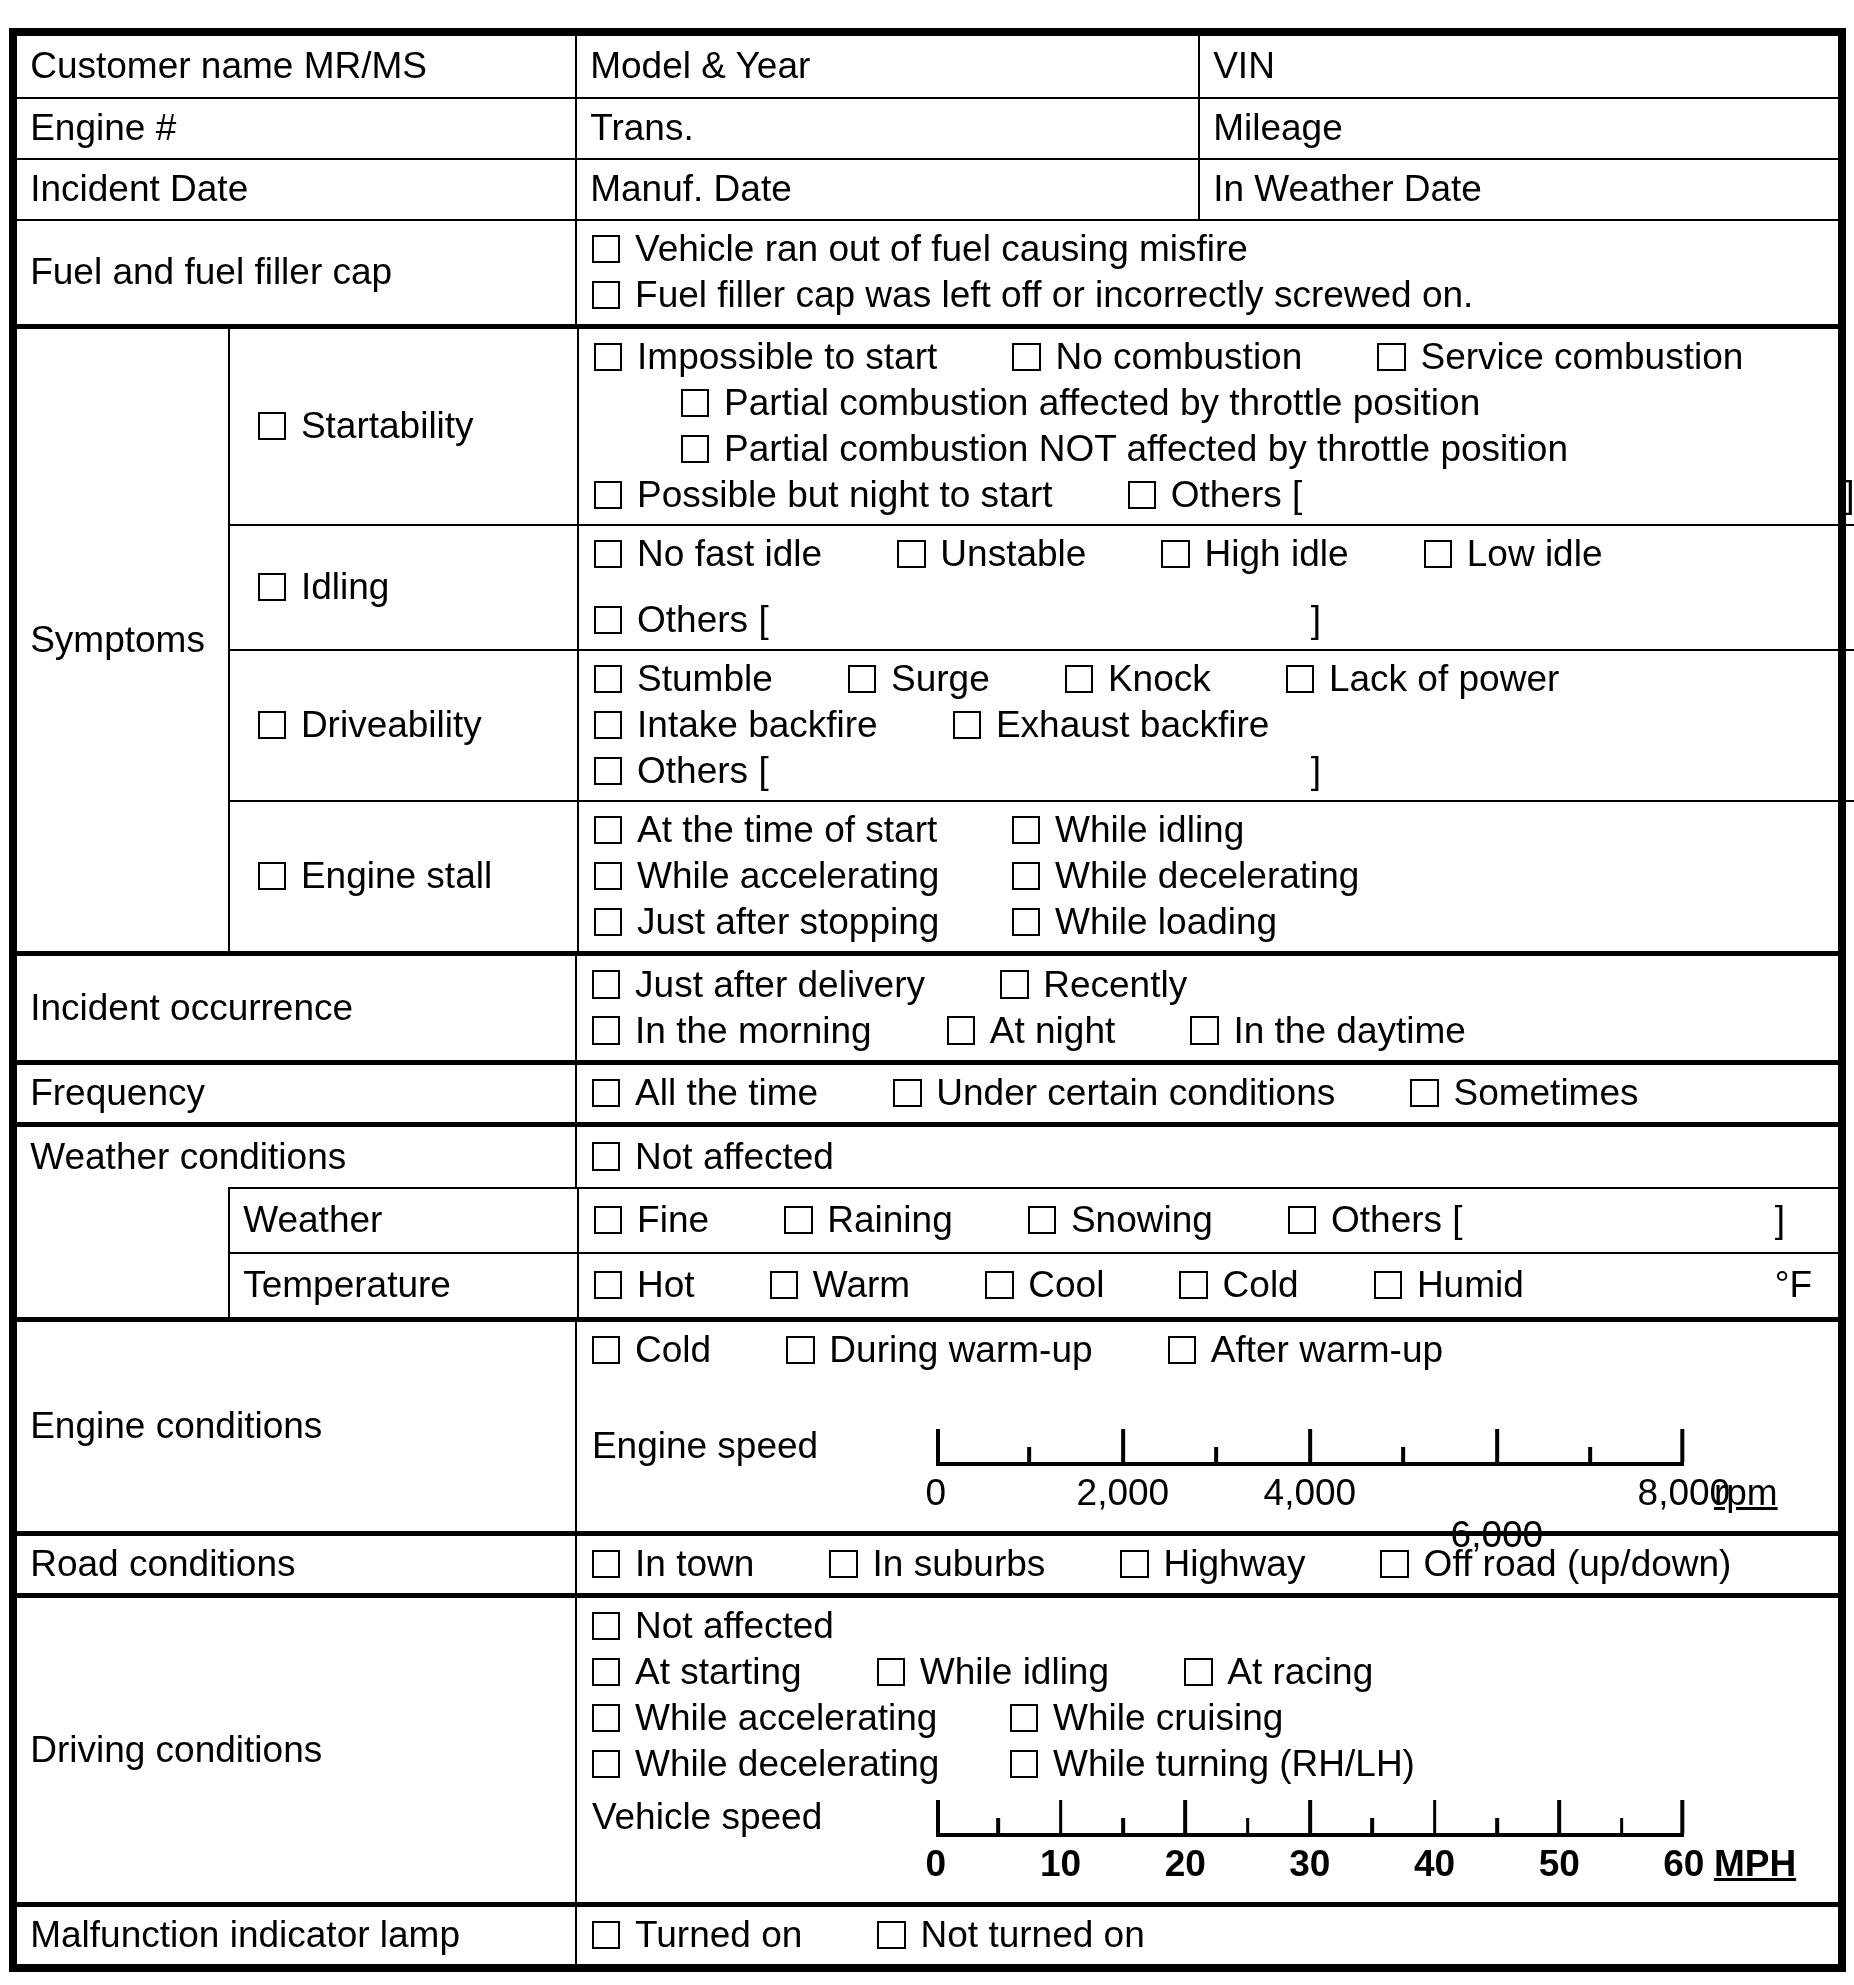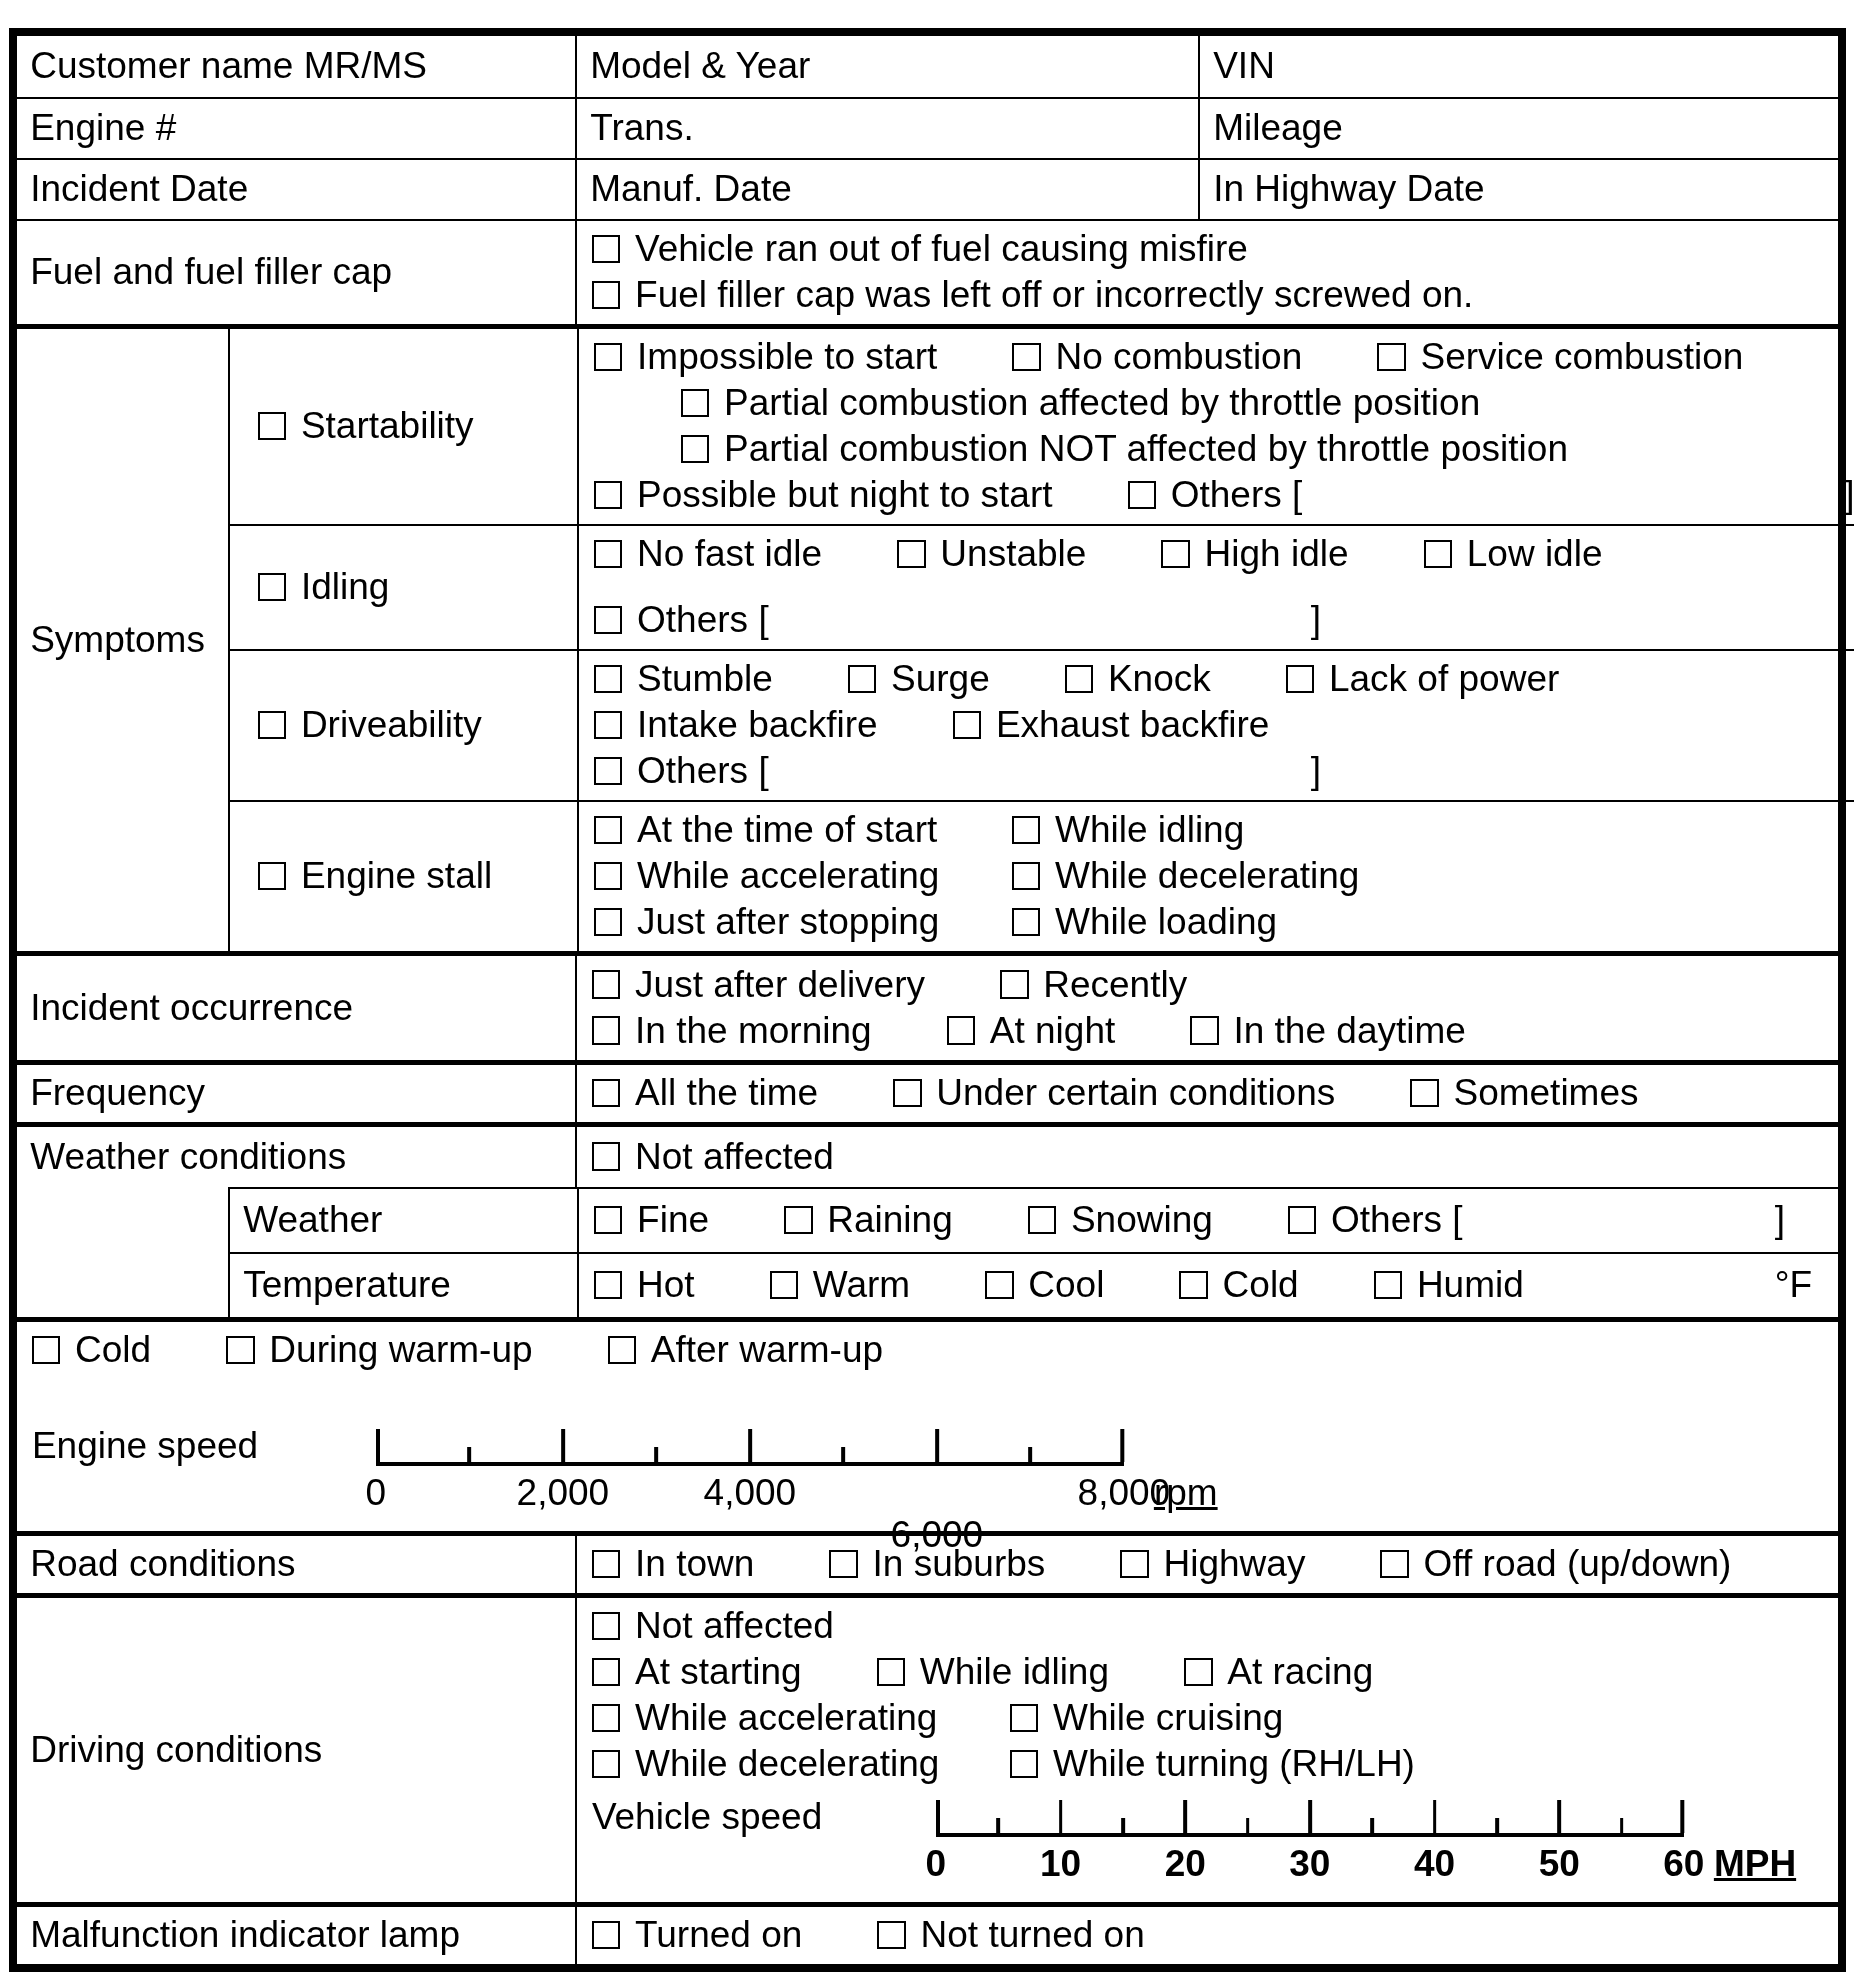--- a/index.html
+++ b/index.html
@@ -115,21 +115,21 @@
     <div class="c c3">VIN</div>
   </div>
   <div class="r info">
     <div class="c c1">Engine #</div>
     <div class="c c2">Trans.</div>
     <div class="c c3">Mileage</div>
   </div>
   <div class="r info">
     <div class="c c1">Incident Date</div>
     <div class="c c2">Manuf. Date</div>
-    <div class="c c3">In Highway Date</div>
+    <div class="c c3">In Weather Date</div>
   </div>
 
   <div class="r sec-fuel">
     <div class="label-cell">Fuel and fuel filler cap</div>
     <div class="content">
         <div class="line">
           <span class="item">
             <span class="cb"></span>
             <span>Vehicle ran out of fuel causing misfire</span>
           </span>
@@ -426,20 +426,21 @@
             </span>
             <span class="item push">
               <span>°F</span>
             </span>
           </div>
         </div>
     </div>
   </div>
 
   <div class="r thick sec-engine">
+    <div class="label-cell">Engine conditions</div>
     <div class="content">
       <div>
           <div class="line">
             <span class="item">
               <span class="cb"></span>
               <span>Cold</span>
             </span>
             <span class="item">
               <span class="cb"></span>
               <span>During warm-up</span>

